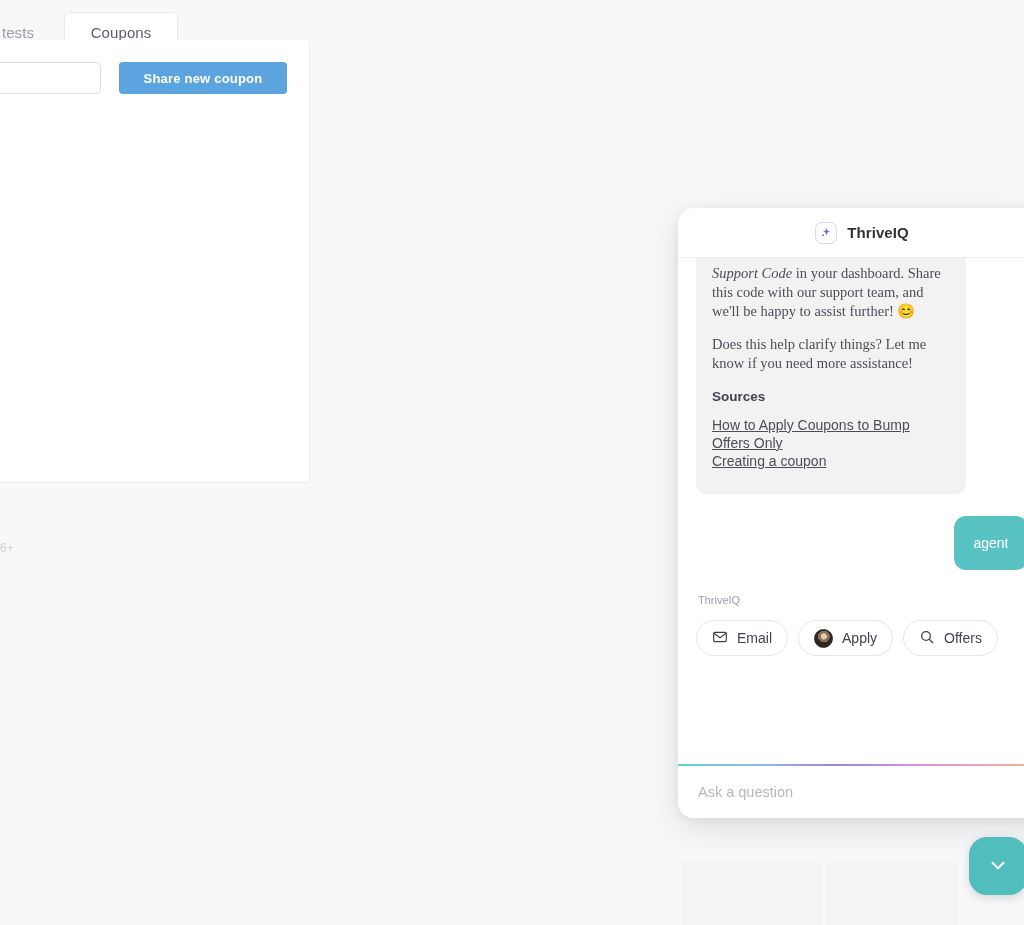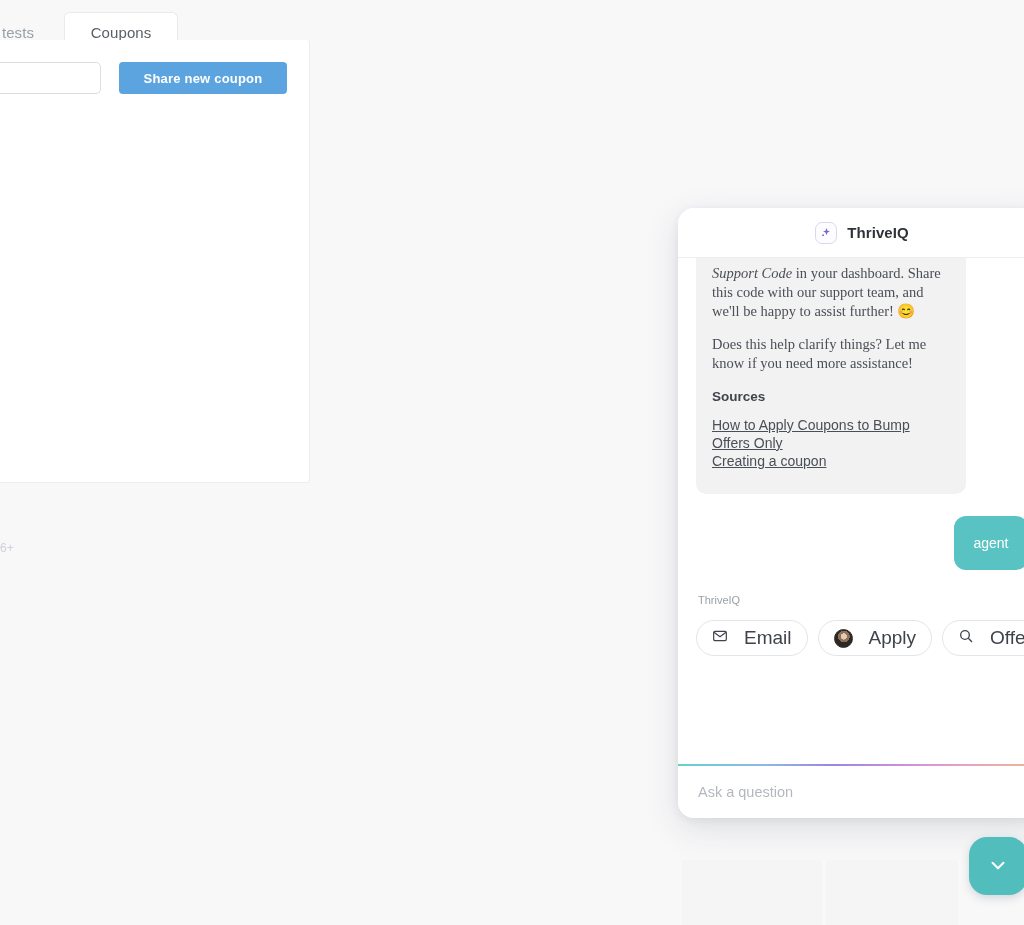--- a/index.html
+++ b/index.html
@@ -96,24 +96,24 @@
   .bubble-user {
     background: #59c3c3; color: #ffffff; border-radius: 12px;
     padding: 11px 18px; font-size: 14px; min-width: 74px;
     display: flex; align-items: center; justify-content: center; height: 54px;
   }
 
   .sender-label { font-size: 11px; color: #9aa0a8; margin: 24px 0 6px 2px; }
 
   .chips { display: flex; gap: 10px; margin-top: 14px; }
   .chip {
-    display: flex; align-items: center; gap: 16px;
+    display: flex; align-items: center; gap: 9px;
     height: 36px; padding: 0 15px; border-radius: 18px;
     border: 1px solid #e4e5e8; background: #fff;
-    font-size: 19px; color: #3f444b; cursor: pointer;
+    font-size: 14px; color: #3f444b; cursor: pointer;
   }
   .avatar-photo {
     width: 19px; height: 19px; border-radius: 50%;
     background: radial-gradient(circle at 52% 38%, #e7c9ab 0 22%, #8a6f5c 23% 42%, #2e2822 43% 100%);
     border: 1px solid #2a2622;
   }
 
   .gradient-bar {
     height: 2px; width: 100%;
     background: linear-gradient(90deg,#63d3cd 0%, #8fb7e6 24%, #9b86e0 42%, #c78fdd 60%, #e79fc8 76%, #efb98e 100%);

